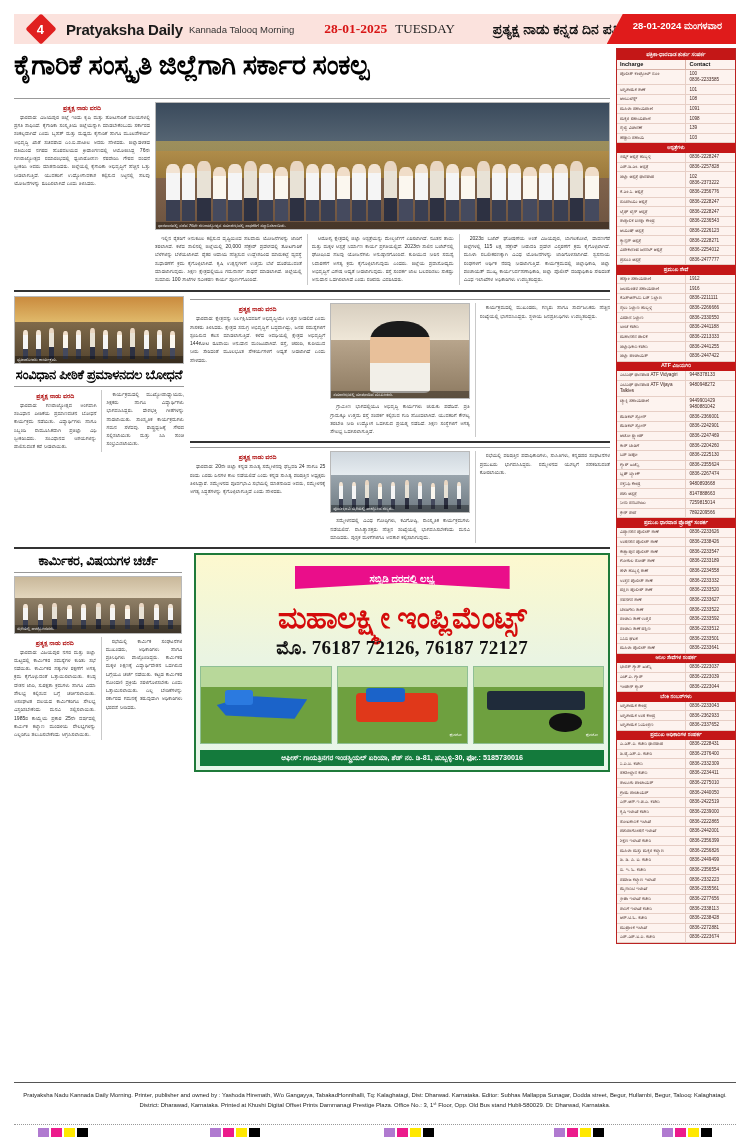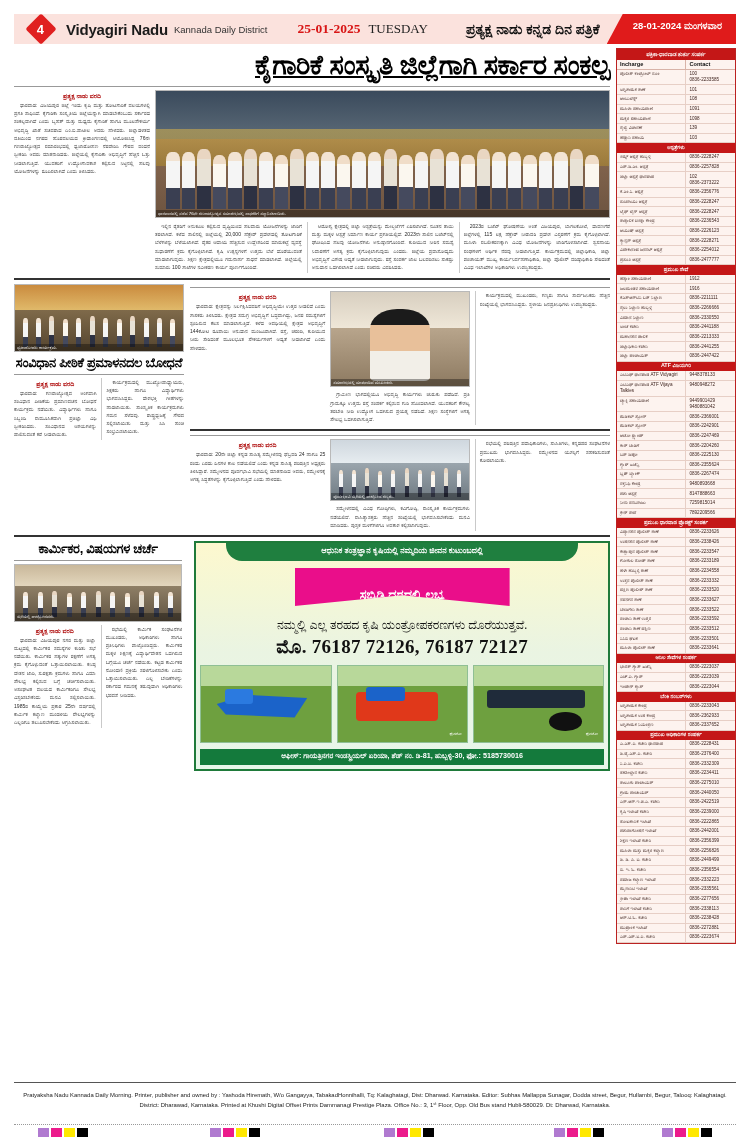--- a/index.html
+++ b/index.html
@@ -80,24 +80,23 @@
 
   
   .kicker {
     background: #fdeee9; color: #c01414;
     font-size: 11.3px; font-weight: bold;
     text-align: center; padding: 2px 0 2px 0;
     white-space: nowrap; letter-spacing: -0.2px;
   }
   .headline-main {
     font-size: 27px; font-weight: bold; color: #000;
-    text-align: right; line-height: 1.18;
-    margin: 2px 0 4px 0; letter-spacing: -0.5px;
+    text-align: left; line-height: 1.18;
+    margin: 2px 0 16px 0; letter-spacing: -0.5px;
     white-space: nowrap;
-    text-decoration: underline;
   }
   .rule-thin { border-top: 1px solid #999; margin: 3px 0; }
   .rule-thick { border-top: 2px solid #333; margin: 4px 0; }
 
   .headline-sub {
     font-size: 17px; font-weight: bold; color: #000;
     text-align: center; line-height: 1.2;
     white-space: nowrap; letter-spacing: -0.3px;
   }
   .headline-sub.small { font-size: 13px; }
@@ -176,22 +175,22 @@
   }
   .ad-ribbon {
     background: #1f7f3f; color: #fff;
     border-radius: 0 0 16px 16px;
     text-align: center; font-size: 8px; font-weight: bold;
     padding: 4px 10px 5px; margin: -4px 26px 0; line-height: 1.1;
   }
   .ad-banner {
     margin: 7px auto 12px; width: 215px;
     background: #ea0e8a; color: #fff;
-    text-align: center; font-size: 13px; font-weight: bold;
-    padding: 20px 0 5px; line-height: 1;
+    text-align: center; font-size: 10px; font-weight: bold;
+    padding: 8px 0 5px; line-height: 1;
     clip-path: polygon(0 0, 100% 0, 100% 100%, 50% 72%, 0 100%);
   }
   .ad-title {
     text-align: center; color: #d40b0b;
     font-size: 30px; font-weight: bold;
     letter-spacing: -0.5px; margin-top: 6px; line-height: 1.1;
     white-space: nowrap;
   }
   .ad-line {
     text-align: center; font-size: 12.5px; color: #111;
@@ -237,23 +236,23 @@
 </style>
 </head>
 <body>
 
 <div id="page">
 
   <div class="masthead">
     <div class="mast-logo">
       <span>4</span>
     </div>
-    <div class="mast-title">Vidyagiri Nadu</div>
-    <div class="mast-sub">Kannada Daily District</div>
-    <div class="mast-date">25-01-2025</div>
+    <div class="mast-title">Pratyaksha Daily</div>
+    <div class="mast-sub">Kannada Talooq Morning</div>
+    <div class="mast-date">28-01-2025</div>
     <div class="mast-day">TUESDAY</div>
     <div class="mast-kn">ಪ್ರತ್ಯಕ್ಷ ನಾಡು ಕನ್ನಡ ದಿನ ಪತ್ರಿಕೆ</div>
     <div class="mast-flag">28-01-2024 ಮಂಗಳವಾರ</div>
   </div>
 
   <div class="main-col">
 
     <div class="headline-main">ಕೈಗಾರಿಕೆ ಸಂಸ್ಕೃತಿ ಜಿಲ್ಲೆಗಾಗಿ ಸರ್ಕಾರ ಸಂಕಲ್ಪ</div>
     <div class="rule-thin"></div>
 
@@ -455,23 +454,22 @@
               </div>
           </div>
           <div style="width:50%;" class="bodytext colgap">
             <p style="padding-left:4px">ಸಭೆಯಲ್ಲಿ ಕಾರ್ಮಿಕ ಸಂಘಟನೆಗಳ ಮುಖಂಡರು, ಅಧಿಕಾರಿಗಳು ಹಾಗೂ ಪ್ರತಿನಿಧಿಗಳು ಪಾಲ್ಗೊಂಡಿದ್ದರು. ಕಾರ್ಮಿಕರ ಮಕ್ಕಳ ಶಿಕ್ಷಣಕ್ಕೆ ವಿದ್ಯಾರ್ಥಿವೇತನ ಒದಗಿಸುವ ಬಗ್ಗೆಯೂ ಚರ್ಚೆ ನಡೆಯಿತು. ಕಟ್ಟಡ ಕಾರ್ಮಿಕರ ನೋಂದಣಿ ಪ್ರಕ್ರಿಯೆ ಸರಳಗೊಳಿಸಬೇಕು ಎಂದು ಒತ್ತಾಯಿಸಲಾಯಿತು. ಎಲ್ಲ ಬೇಡಿಕೆಗಳನ್ನು ಸರ್ಕಾರದ ಗಮನಕ್ಕೆ ತರುವುದಾಗಿ ಅಧಿಕಾರಿಗಳು ಭರವಸೆ ನೀಡಿದರು.</p>
           </div>
         </div>
       </div>
 
       <div style="width:420px;">
         <div class="ad-box">
-          <div class="ad-ribbon">ಆಧುನಿಕ ತಂತ್ರಜ್ಞಾನ ಕೃಷಿಯಲ್ಲಿ ನಮ್ಮದಿಯ ಜೀವನ ಕುಟುಂಬದಲ್ಲಿ</div>
           <div class="ad-banner">ಸಬ್ಸಿಡಿ ದರದಲ್ಲಿ ಲಭ್ಯ</div>
-          <div class="ad-line">ನಮ್ಮಲ್ಲಿ ಎಲ್ಲ ತರಹದ ಕೃಷಿ ಯಂತ್ರೋಪಕರಣಗಳು ದೊರೆಯುತ್ತವೆ.</div>
+          <div class="ad-title">ಮಹಾಲಕ್ಷ್ಮೀ ಇಂಪ್ಲಿಮೆಂಟ್ಸ್</div>
           <div class="ad-phone">ಮೊ. 76187 72126, 76187 72127</div>
           <div class="ad-photos">
             <div>
               <div style="position:absolute;left:12%;top:38%;width:70%;height:30%;background:#1b63c9;
                           clip-path:polygon(0 40%,34% 0,100% 14%,86% 100%,10% 86%);"></div>
               <div style="position:absolute;left:18%;top:30%;width:22%;height:20%;background:#2b7ae0;border-radius:3px;"></div>
             </div>
             <div>
               <div style="position:absolute;left:14%;top:34%;width:64%;height:38%;background:#e0381a;border-radius:4px;"></div>
               <div style="position:absolute;left:22%;top:28%;width:30%;height:18%;background:#1b63c9;border-radius:3px;"></div>

